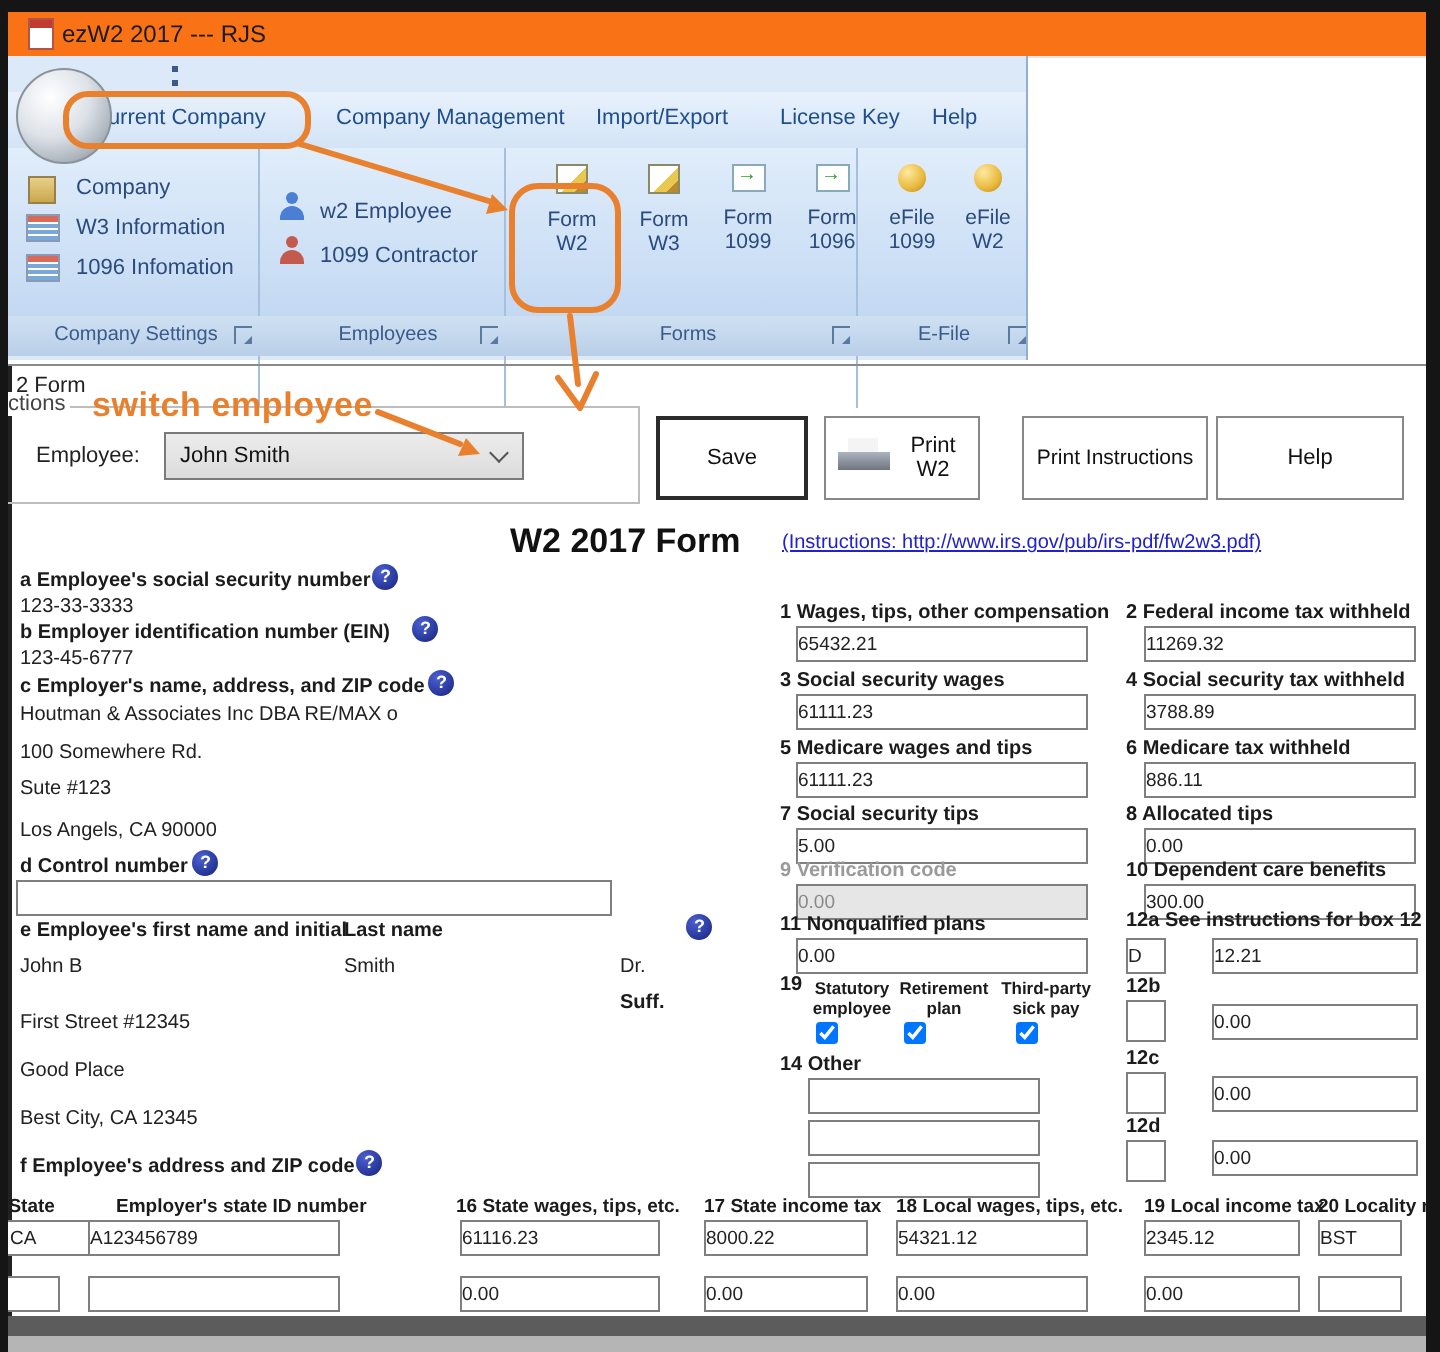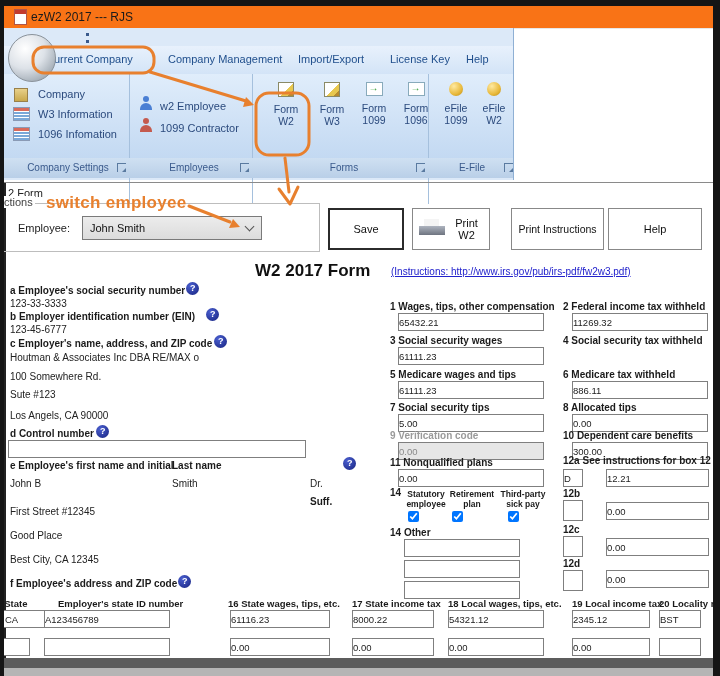--- a/index.html
+++ b/index.html
@@ -234,20 +234,21 @@
   <span class="qi" style="left:178px;top:575px;"></span>
 
   <span class="lbl" style="left:390px;top:301px;">1 Wages, tips, other compensation</span>
   <input class="ibox" style="left: 398px; top: 313px; width: 144px;" value="65432.21">
   <span class="lbl" style="left:563px;top:301px;text-align:right;">2 Federal income tax withheld</span>
   <input class="ibox" style="left: 572px; top: 313px; width: 134px;" value="11269.32">
 
   <span class="lbl" style="left:390px;top:335px;">3 Social security wages</span>
   <input class="ibox" style="left: 398px; top: 347px; width: 144px;" value="61111.23">
   <span class="lbl" style="left:563px;top:335px;">4 Social security tax withheld</span>
+  <input class="ibox" style="left: 572px; top: 347px; width: 134px;" value="3788.89">
 
   <span class="lbl" style="left:390px;top:369px;">5 Medicare wages and tips</span>
   <input class="ibox" style="left: 398px; top: 381px; width: 144px;" value="61111.23">
   <span class="lbl" style="left:563px;top:369px;">6 Medicare tax withheld</span>
   <input class="ibox" style="left: 572px; top: 381px; width: 134px;" value="886.11">
 
   <span class="lbl" style="left:390px;top:402px;">7 Social security tips</span>
   <input class="ibox" style="left: 398px; top: 414px; width: 144px;" value="5.00">
   <span class="lbl" style="left:563px;top:402px;">8 Allocated tips</span>
   <input class="ibox" style="left: 572px; top: 414px; width: 134px;" value="0.00">
@@ -269,21 +270,21 @@
   <input class="ibox" style="left: 606px; top: 502px; width: 101px;" value="0.00">
 
   <span class="lbl" style="left:563px;top:524px;">12c</span>
   <input class="ibox" style="left: 563px; top: 536px; width: 18px; height: 19px;" value="">
   <input class="ibox" style="left: 606px; top: 538px; width: 101px;" value="0.00">
 
   <span class="lbl" style="left:563px;top:558px;">12d</span>
   <input class="ibox" style="left: 563px; top: 570px; width: 18px; height: 19px;" value="">
   <input class="ibox" style="left: 606px; top: 570px; width: 101px;" value="0.00">
 
-  <span class="lbl" style="left:390px;top:487px;">14</span>
+  <span class="lbl" style="left:390px;top:487px;">19</span>
   <span class="minilbl" style="left:403px;top:490px;width:46px;">Statutory</span>
   <span class="minilbl" style="left:403px;top:500px;width:46px;">employee</span>
   <span class="minilbl" style="left:448px;top:490px;width:48px;">Retirement</span>
   <span class="minilbl" style="left:448px;top:500px;width:48px;">plan</span>
   <span class="minilbl" style="left:496px;top:490px;width:54px;">Third-party</span>
   <span class="minilbl" style="left:496px;top:500px;width:54px;">sick pay</span>
   <input type="checkbox" class="cb" style="left: 408px; top: 511px;" checked="">
   <input type="checkbox" class="cb" style="left: 452px; top: 511px;" checked="">
   <input type="checkbox" class="cb" style="left: 508px; top: 511px;" checked="">
 

